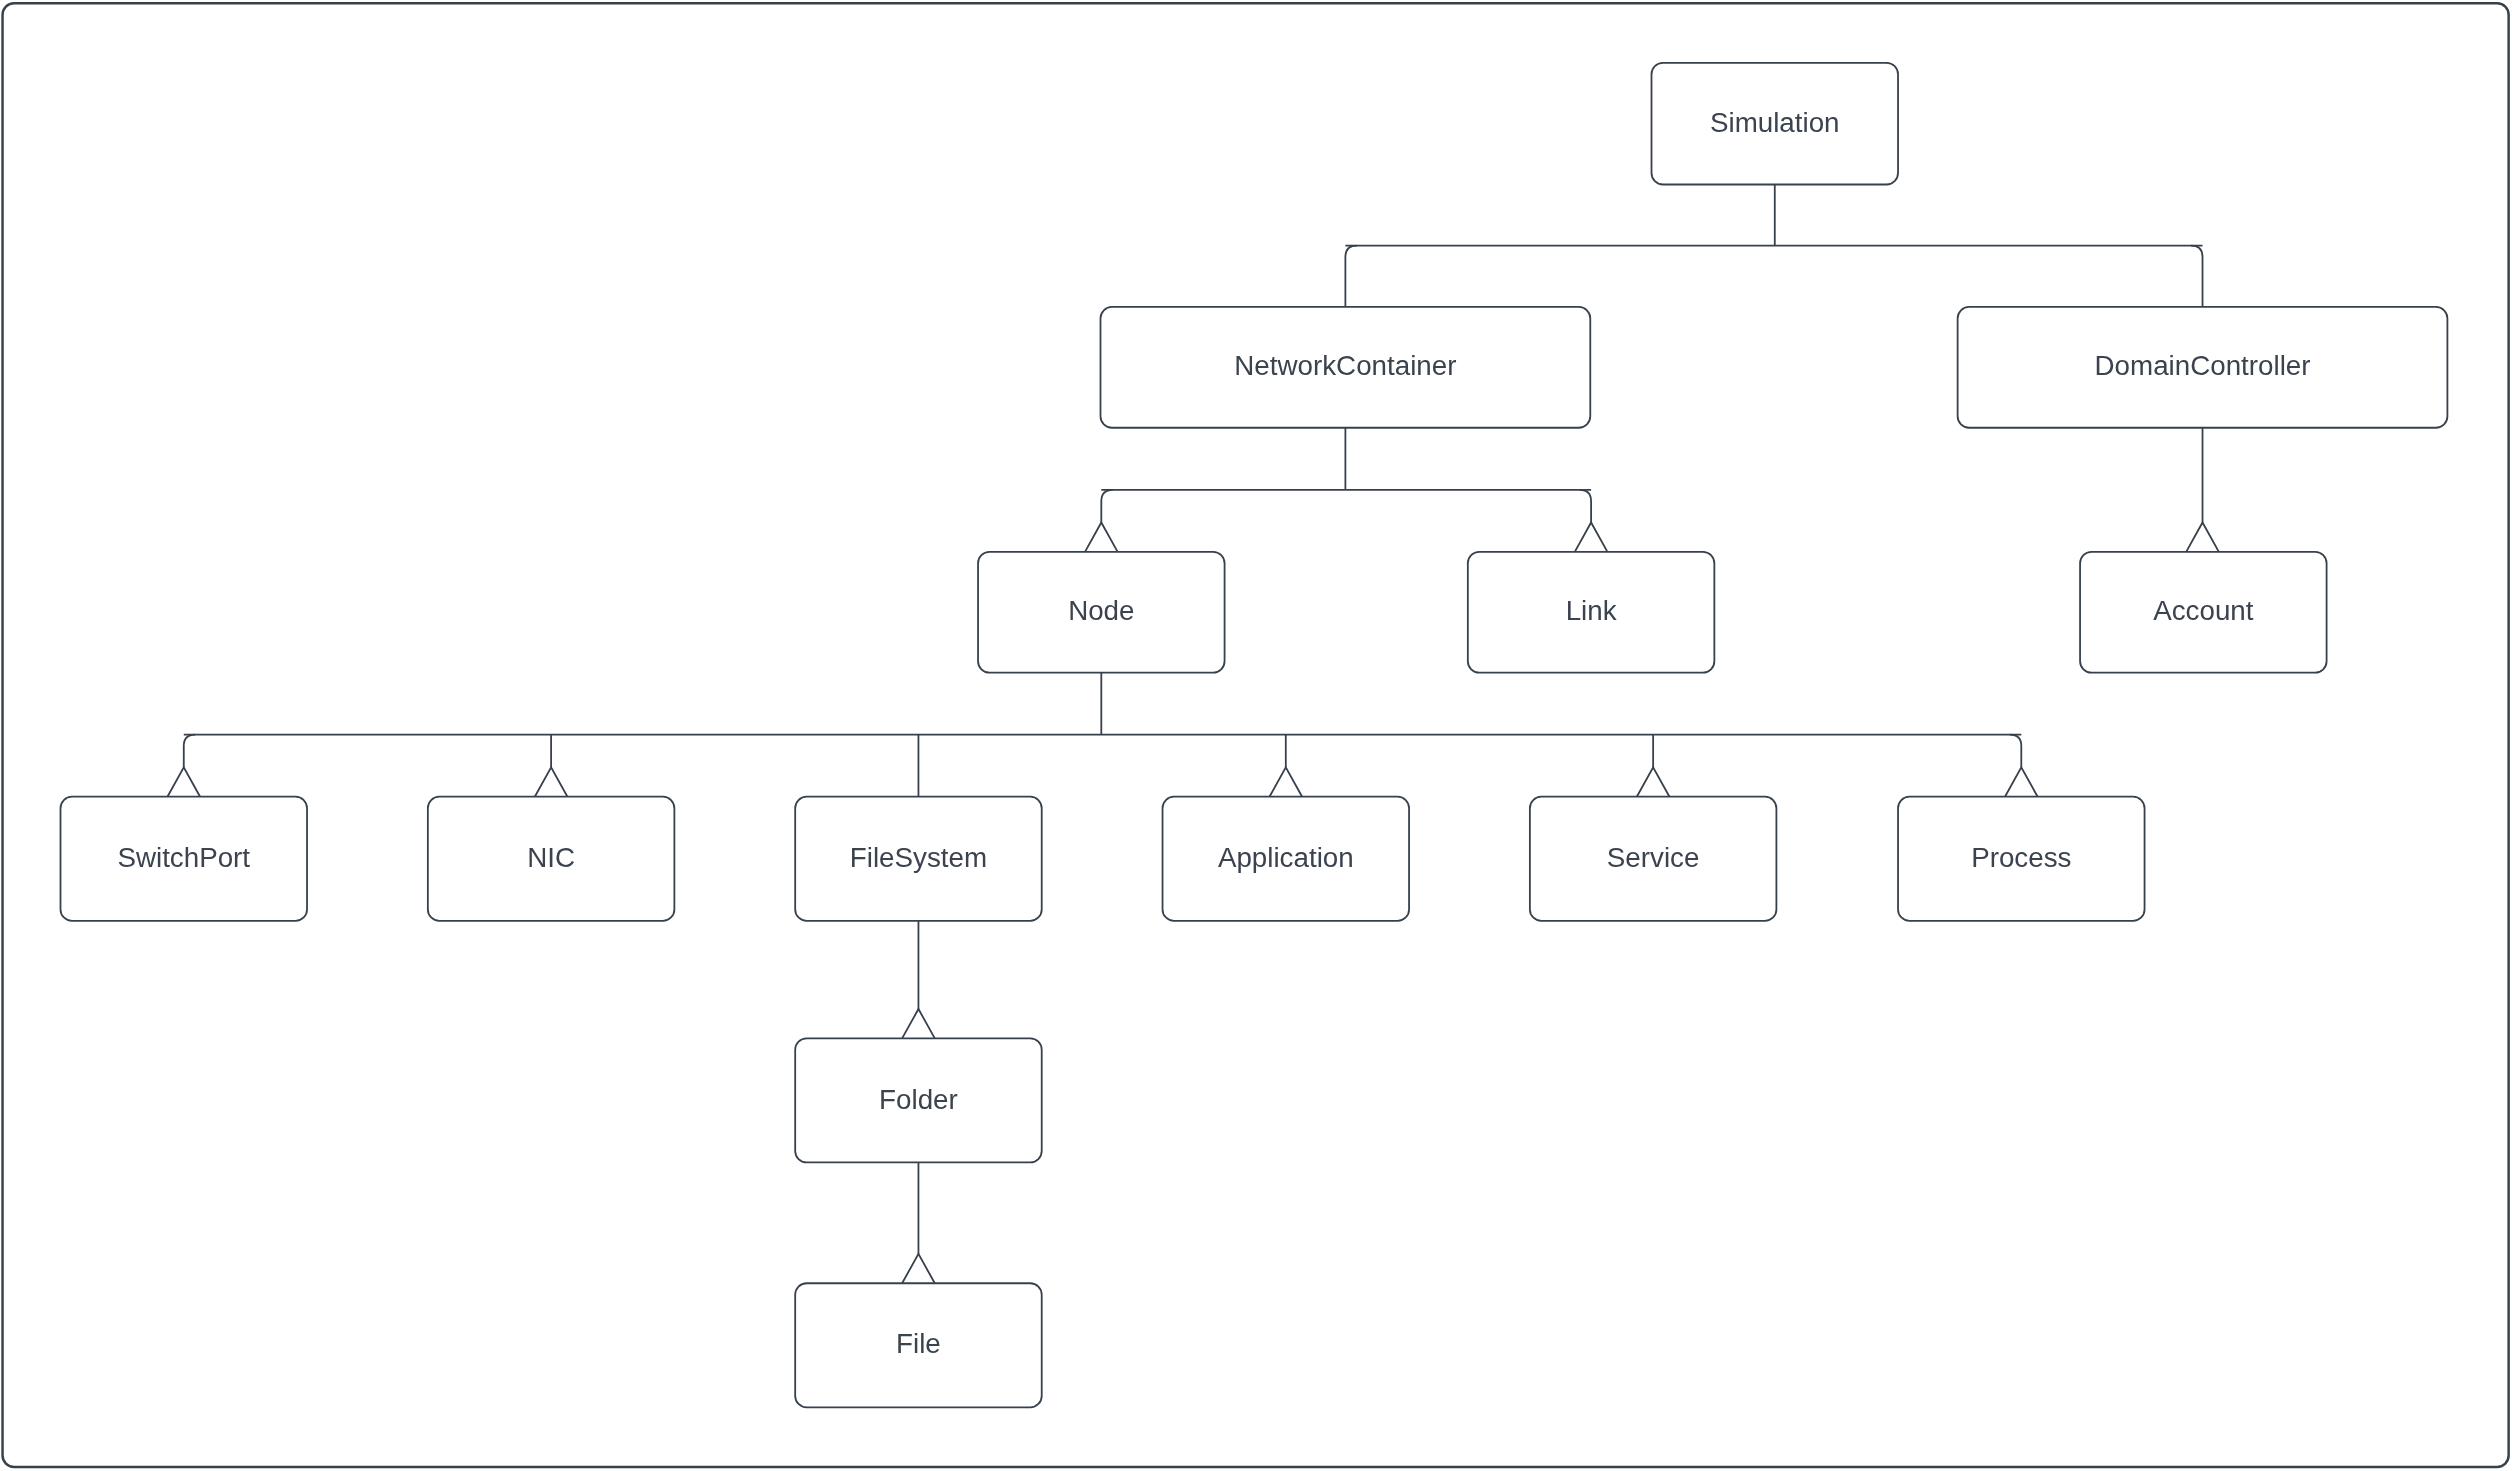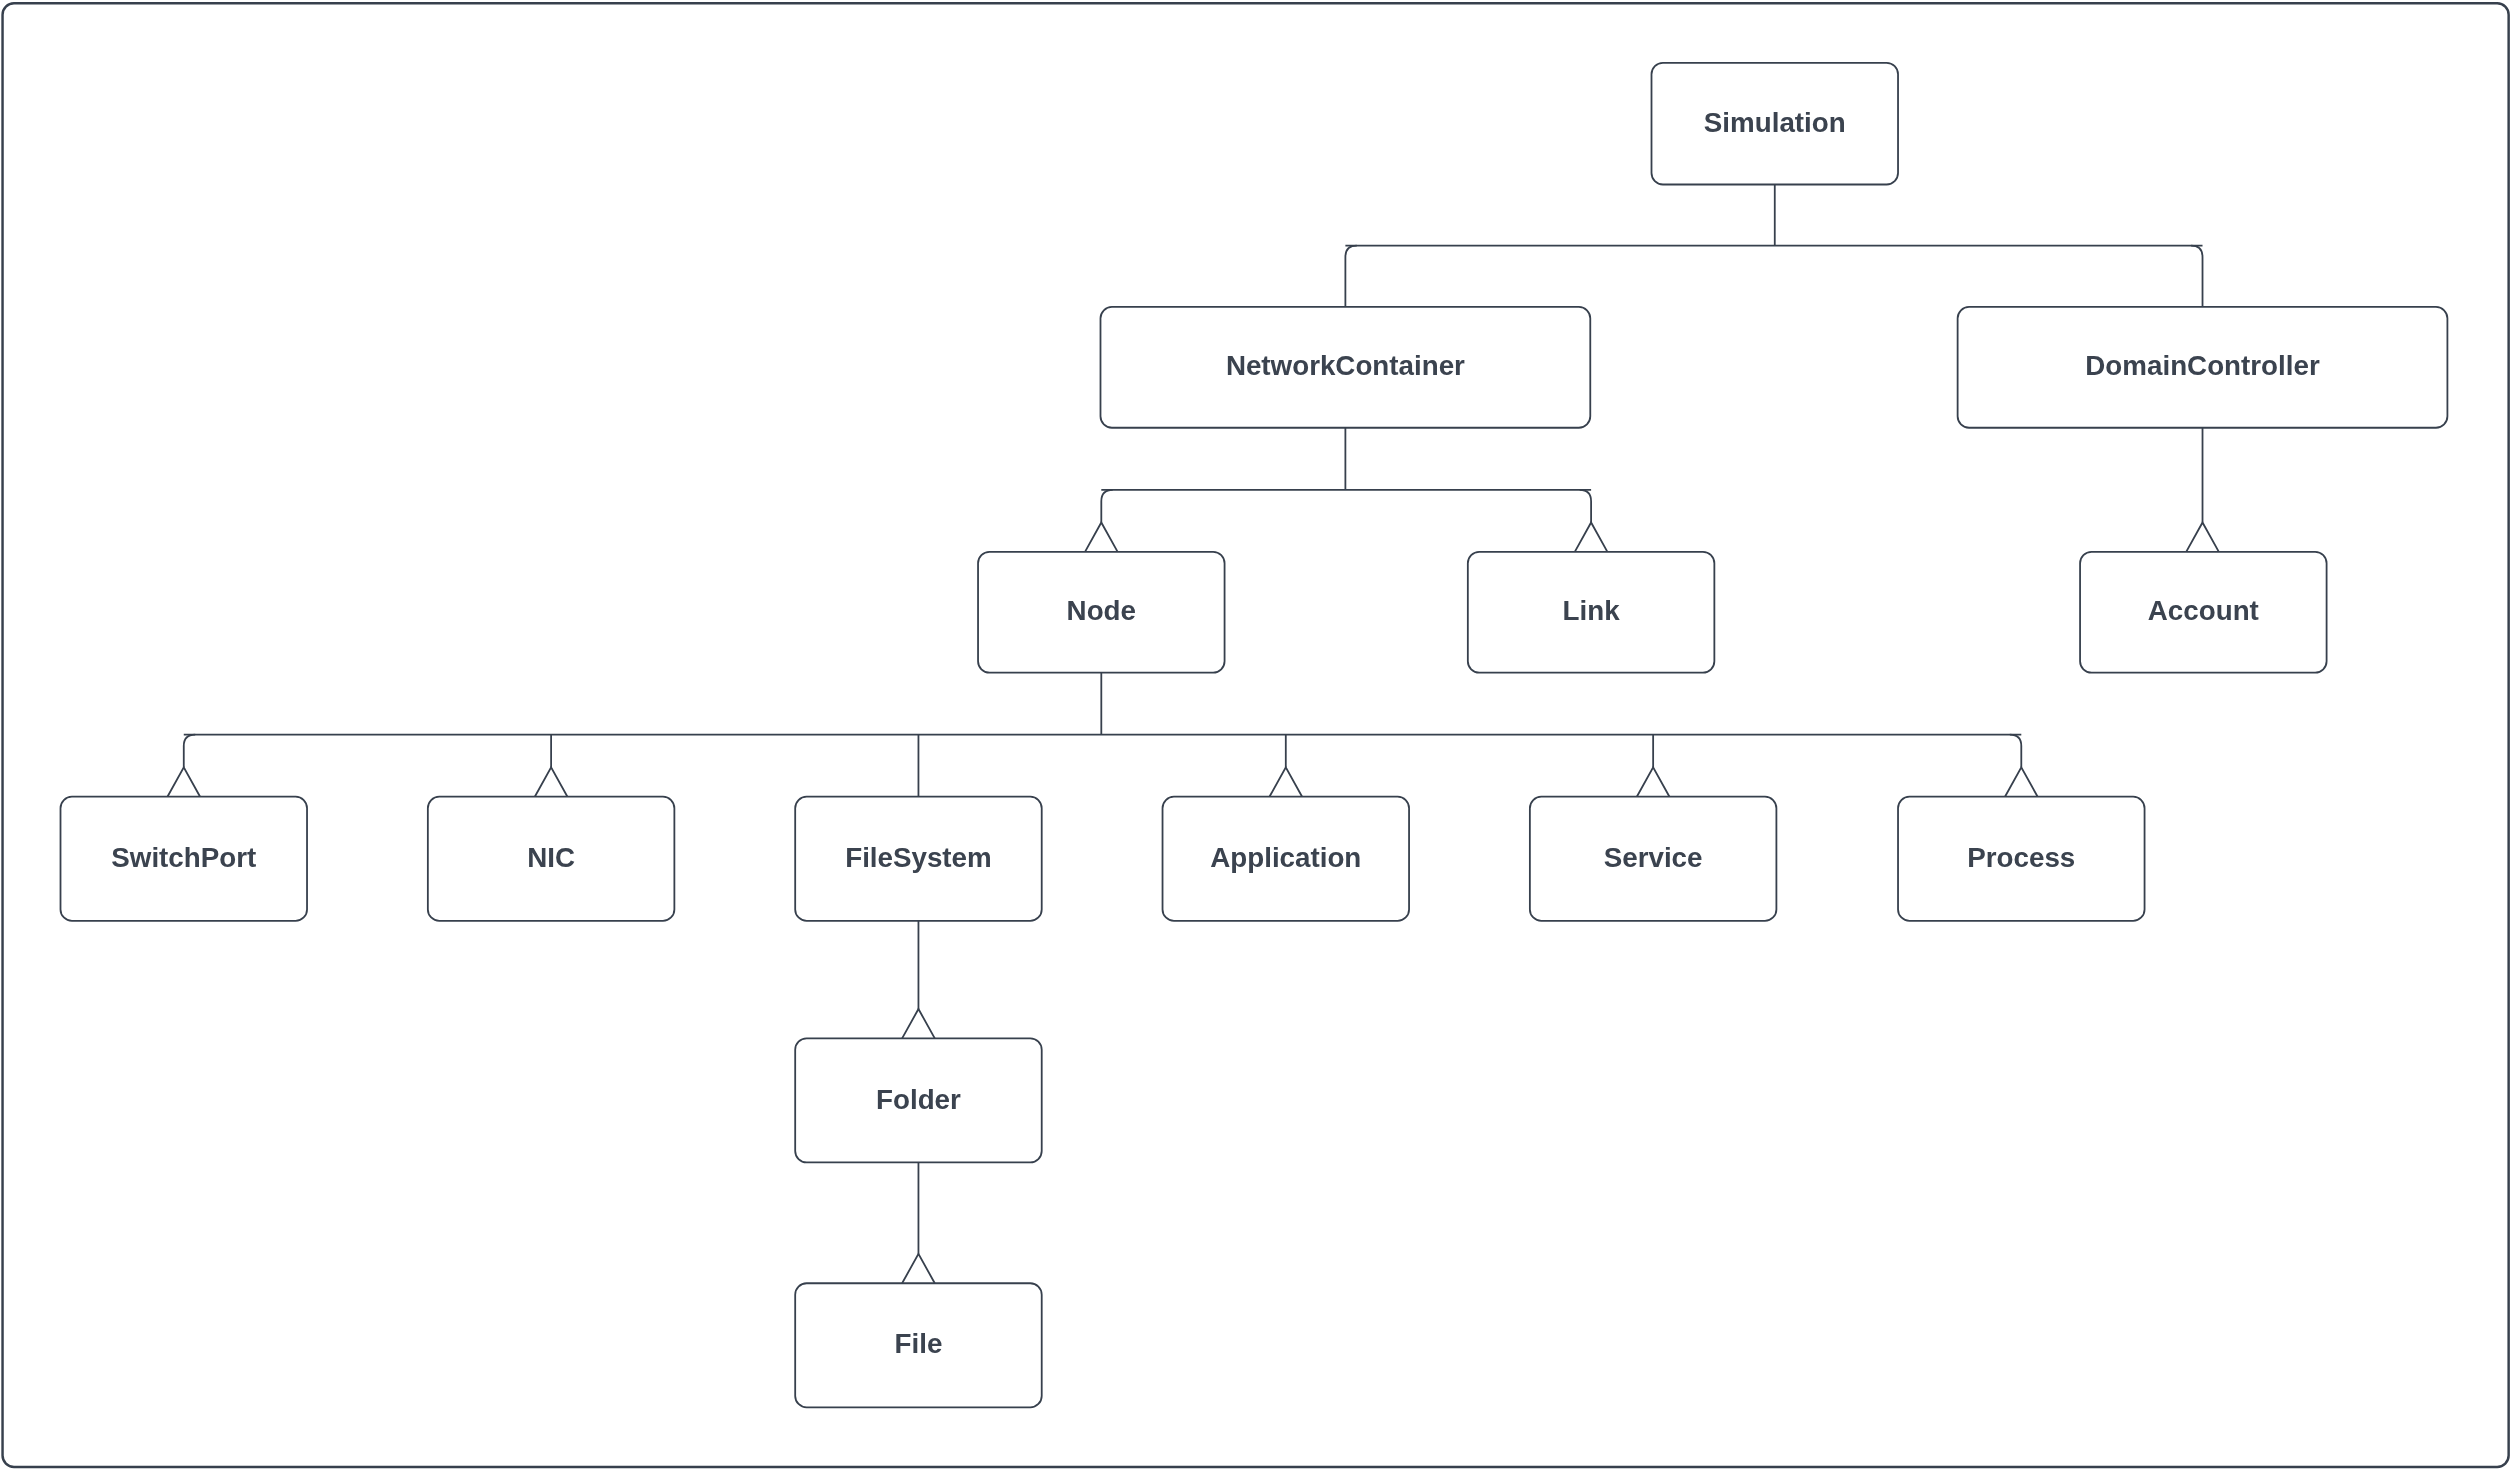--- a/index.html
+++ b/index.html
@@ -10,21 +10,20 @@
   body {
     width: 2512px;
     height: 1471px;
     font-family: "Liberation Sans", sans-serif;
     overflow: hidden;
   }
   #diagram-root {
     position: relative;
     width: 2512px;
     height: 1471px;
-    font-weight: bold;
   }
   svg.canvas {
     display: block;
     width: 2512px;
     height: 1471px;
   }
   .node-box {
     fill: #ffffff;
     stroke: #37404d;
     stroke-width: 2.2;

